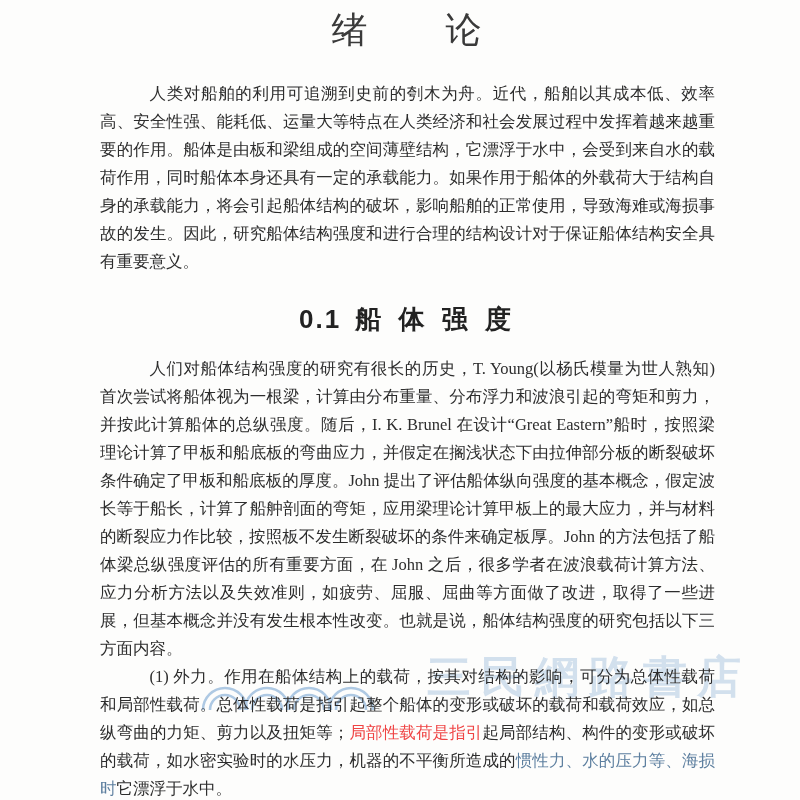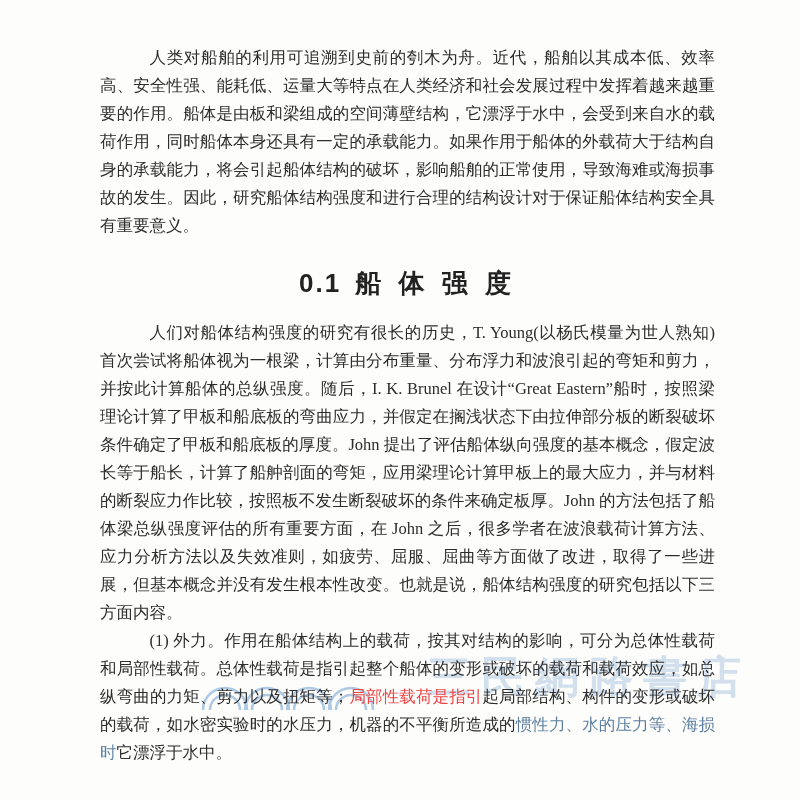--- a/index.html
+++ b/index.html
@@ -32,21 +32,21 @@
   }
   .para {
     margin: 0;
     font-size: 16.5px;
     line-height: 28px;
     text-align: justify;
     text-justify: inter-character;
     text-indent: 3em;
     color: #2d2d2d;
   }
-  .para.first { margin-top: 44px; }
+  .para.first { margin-top: 25px; }
   .section-heading {
     margin: 26px 0 18px 0;
     text-align: center;
     font-family: "Liberation Sans", sans-serif;
     font-weight: bold;
     font-size: 26px;
     color: #222;
     letter-spacing: 5px;
   }
   .section-heading .sec-num { letter-spacing: 2px; margin-right: 14px; }
@@ -74,20 +74,21 @@
       <path d="M 92 72 A 22 22 0 0 1 136 72"></path>
       <path d="M 99 72 A 15 15 0 0 1 129 72"></path>
       <path d="M 134 72 A 22 22 0 0 1 178 72"></path>
       <path d="M 141 72 A 15 15 0 0 1 171 72"></path>
     </g>
     <text x="232" y="54" font-size="44" letter-spacing="10" fill="#b7cde4" opacity="0.6" font-family="Liberation Sans, sans-serif" font-weight="bold">三民網路書店</text>
   </svg>
 
   <div class="content">
 
+    <h1 class="doc-title">绪　　论</h1>
 
     <p class="para first">人类对船舶的利用可追溯到史前的刳木为舟。近代，船舶以其成本低、效率高、安全性强、能耗低、运量大等特点在人类经济和社会发展过程中发挥着越来越重要的作用。船体是由板和梁组成的空间薄壁结构，它漂浮于水中，会受到来自水的载荷作用，同时船体本身还具有一定的承载能力。如果作用于船体的外载荷大于结构自身的承载能力，将会引起船体结构的破坏，影响船舶的正常使用，导致海难或海损事故的发生。因此，研究船体结构强度和进行合理的结构设计对于保证船体结构安全具有重要意义。</p>
 
     <h2 class="section-heading">
       <span class="sec-num">0.1</span><span>船 体 强 度</span>
     </h2>
 
     <p class="para">人们对船体结构强度的研究有很长的历史，T. Young(以杨氏模量为世人熟知)首次尝试将船体视为一根梁，计算由分布重量、分布浮力和波浪引起的弯矩和剪力，并按此计算船体的总纵强度。随后，I. K. Brunel 在设计“Great Eastern”船时，按照梁理论计算了甲板和船底板的弯曲应力，并假定在搁浅状态下由拉伸部分板的断裂破坏条件确定了甲板和船底板的厚度。John 提出了评估船体纵向强度的基本概念，假定波长等于船长，计算了船舯剖面的弯矩，应用梁理论计算甲板上的最大应力，并与材料的断裂应力作比较，按照板不发生断裂破坏的条件来确定板厚。John 的方法包括了船体梁总纵强度评估的所有重要方面，在 John 之后，很多学者在波浪载荷计算方法、应力分析方法以及失效准则，如疲劳、屈服、屈曲等方面做了改进，取得了一些进展，但基本概念并没有发生根本性改变。也就是说，船体结构强度的研究包括以下三方面内容。</p>
 
     <p class="para"><span>(1) 外力。作用在船体结构上的载荷，按其对结构的影响，可分为总体性载荷和局部性载荷。总体性载荷是指引起整个船体的变形或破坏的载荷和载荷效应，如总纵弯曲的力矩、剪力以及扭矩等；</span><span data-seg="blue">局部性载荷是指引</span><span>起局部结构、构件的变形或破坏的载荷，如水密实验时的水压力，机器的不平衡所造成的</span><span data-seg="tint">惯性力、水的压力等、海损时</span><span>它漂浮于水中。</span></p>

